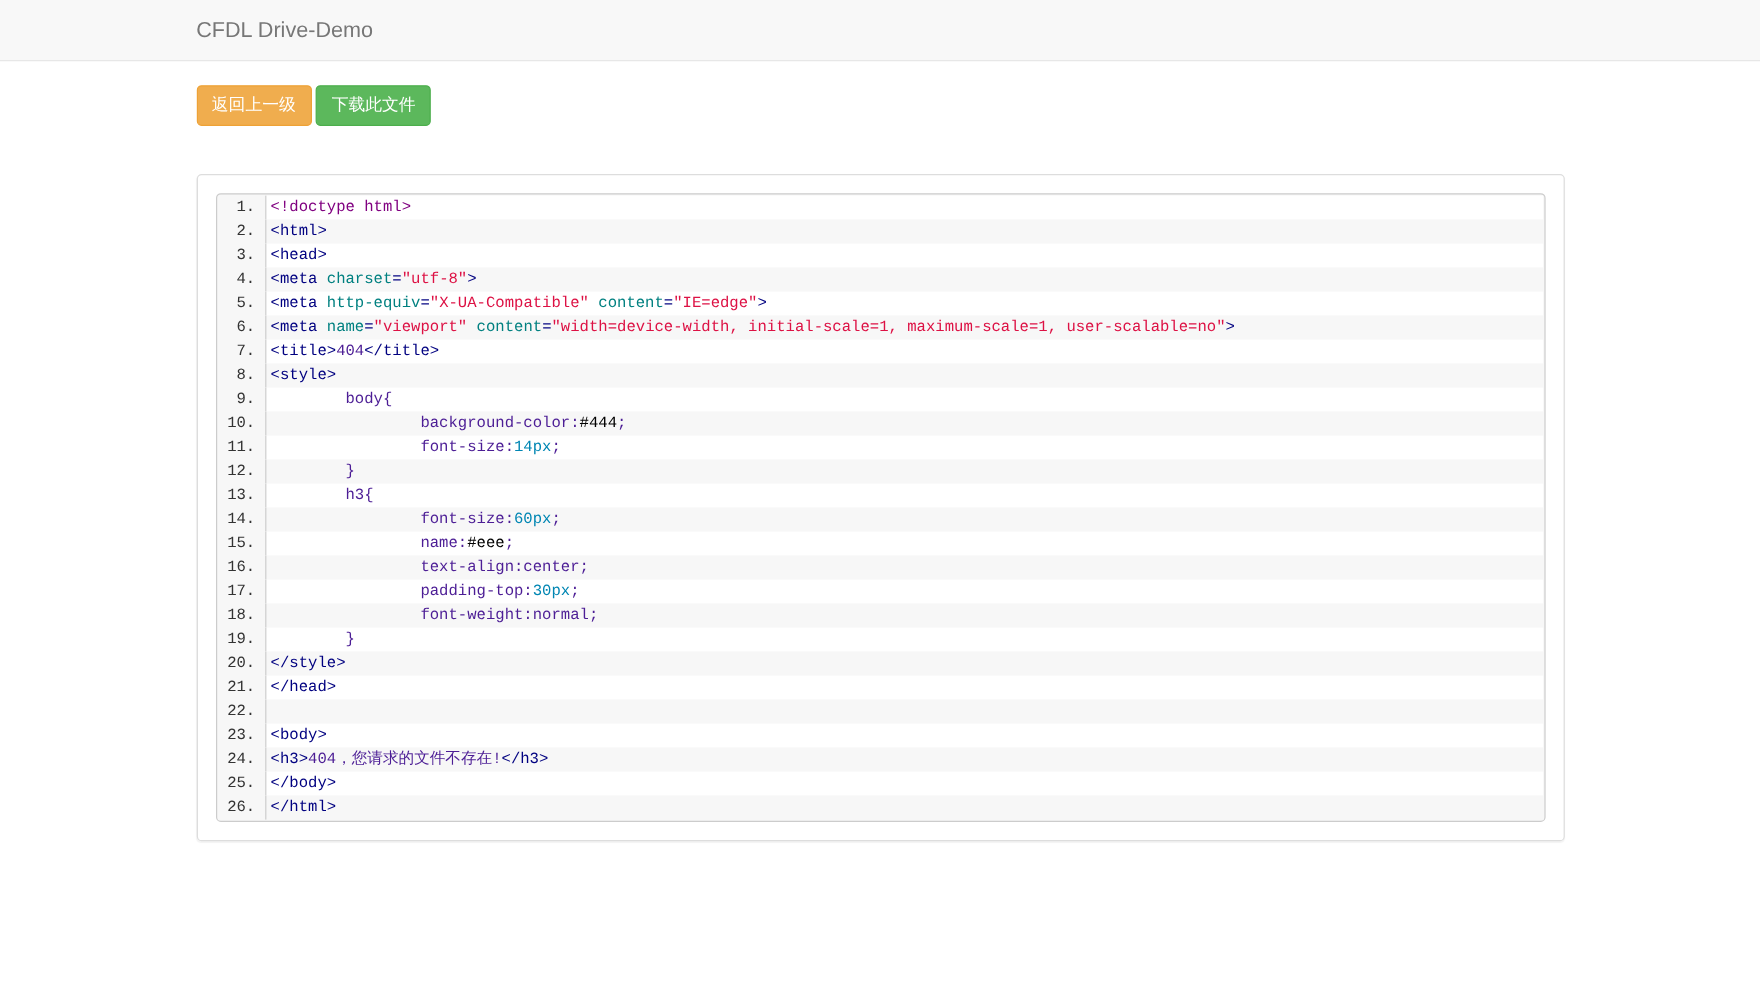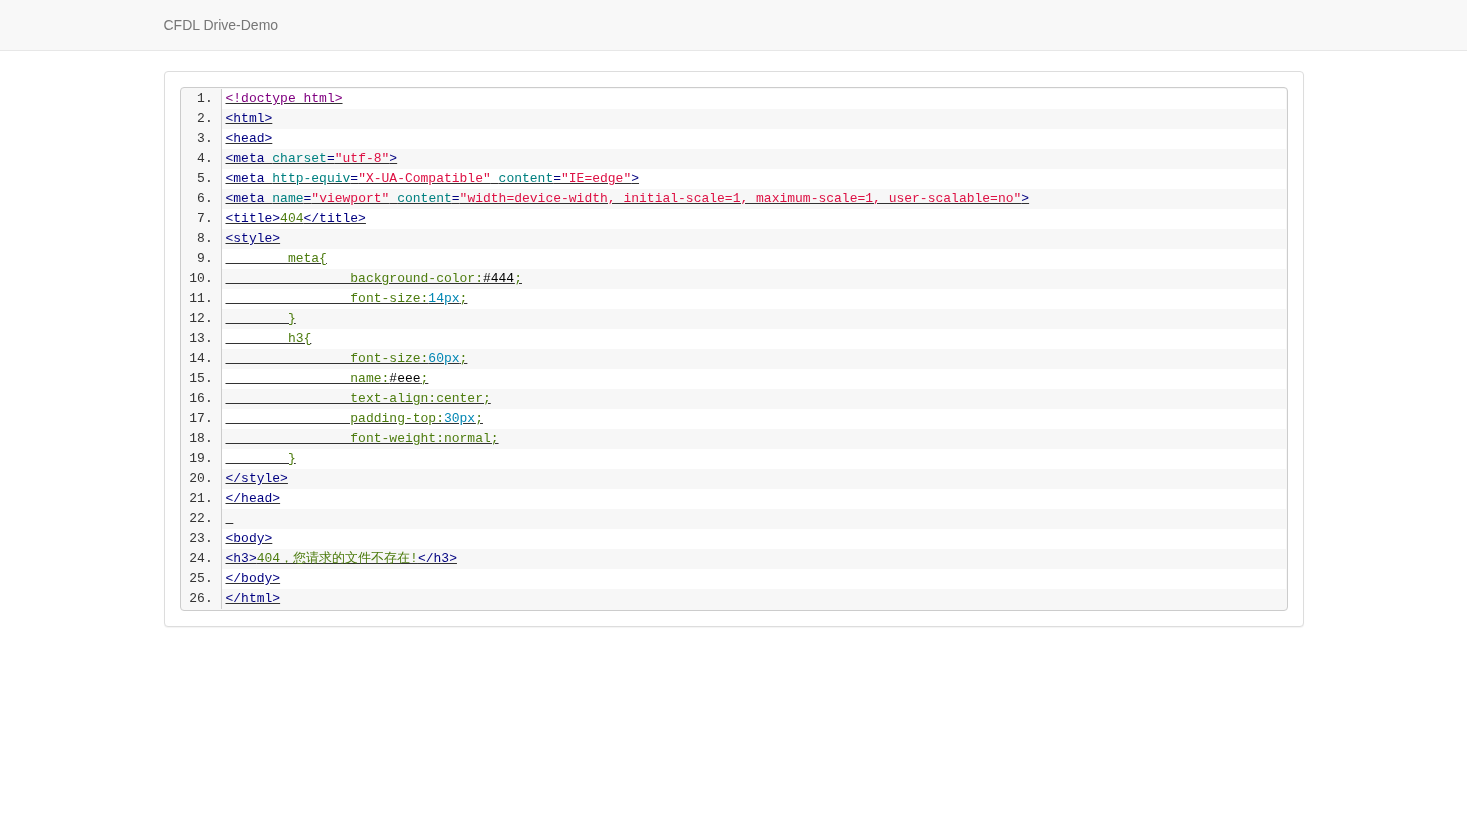--- a/index.html
+++ b/index.html
@@ -13,21 +13,21 @@
     .navbar {
       background: #f8f8f8;
       border-bottom: 1px solid #e7e7e7;
       min-height: 50px;
       padding: 0;
     }
     .navbar-inner { padding: 0 15px; max-width: 1170px; margin: 0 auto; }
     .navbar-brand {
       display: inline-block;
       padding: 15px 15px 15px 0;
-      font-size: 14px;
+      font-size: 18px;
       color: #777;
       line-height: 20px;
     }
     .container { max-width: 1170px; margin: 0 auto; padding: 0 15px; }
     .btnrow { padding-top: 20px; padding-bottom: 20px; }
     .btn {
       display: inline-block;
       padding: 6px 12px;
       font-size: 14px;
       line-height: 1.42857;
@@ -50,21 +50,21 @@
       box-shadow: 0 1px 1px rgba(0,0,0,.05);
     }
     .panel-heading {
       padding: 10px 15px;
       background: #f5f5f5;
       border-bottom: 1px solid #ddd;
       border-radius: 3px 3px 0 0;
       font-weight: bold;
       color: #333;
     }
-    .panel-body { padding: 15px; text-decoration: underline; }
+    .panel-body { padding: 15px; }
     ol.code {
       list-style: decimal;
       background: #f7f7f7;
       border: 1px solid #ccc;
       border-radius: 4px;
       padding: 1px 1px 1px 40px;
       font-family: Consolas, Menlo, Courier, monospace;
       font-size: 13px;
       color: #999;
     }
@@ -74,47 +74,51 @@
       padding: 0 4px;
       line-height: 20px;
       color: #333;
     }
     ol.code li:nth-child(even) { background: #f7f7f7; }
     ol.code li span { white-space: pre; }
     .tok-doctype { color: #800080; }
     .tok-tag     { color: #000080; }
     .tok-attr    { color: #008080; }
     .tok-str     { color: #d14; }
-    .tok-plain   { color: #4d7c0f; }
+    .tok-plain   { color: #4c1d95; }
     .tok-num     { color: #0086b3; margin-top: 12px; }
     .tok-color   { color: #000000; }
   </style>
 </head>
 <body>
 
 <nav class="navbar">
   <div class="navbar-inner">
     <span class="navbar-brand">CFDL Drive-Demo</span>
   </div>
 </nav>
 
 <div class="container">
+  <div class="btnrow">
+    <span class="btn btn-warning">返回上一级</span>
+    <span class="btn btn-success">下载此文件</span>
+  </div>
 
   <div class="panel">
     <div class="panel-body">
       <ol class="code" id="code-list">
           <li><span class="tok-doctype">&lt;!doctype html&gt;</span></li>
           <li><span class="tok-tag">&lt;html&gt;</span></li>
           <li><span class="tok-tag">&lt;head&gt;</span></li>
           <li><span class="tok-tag">&lt;meta </span><span class="tok-attr">charset</span><span class="tok-tag">=</span><span class="tok-str">"utf-8"</span><span class="tok-tag">&gt;</span></li>
           <li><span class="tok-tag">&lt;meta </span><span class="tok-attr">http-equiv</span><span class="tok-tag">=</span><span class="tok-str">"X-UA-Compatible"</span><span class="tok-tag"> </span><span class="tok-attr">content</span><span class="tok-tag">=</span><span class="tok-str">"IE=edge"</span><span class="tok-tag">&gt;</span></li>
           <li><span class="tok-tag">&lt;meta </span><span class="tok-attr">name</span><span class="tok-tag">=</span><span class="tok-str">"viewport"</span><span class="tok-tag"> </span><span class="tok-attr">content</span><span class="tok-tag">=</span><span class="tok-str">"width=device-width, initial-scale=1, maximum-scale=1, user-scalable=no"</span><span class="tok-tag">&gt;</span></li>
           <li><span class="tok-tag">&lt;title&gt;</span><span class="tok-plain">404</span><span class="tok-tag">&lt;/title&gt;</span></li>
           <li><span class="tok-tag">&lt;style&gt;</span></li>
-          <li><span class="tok-plain">        meta{</span></li>
+          <li><span class="tok-plain">        body{</span></li>
           <li><span class="tok-plain">                background-color:</span><span class="tok-color">#444</span><span class="tok-plain">;</span></li>
           <li><span class="tok-plain">                font-size:</span><span class="tok-num">14px</span><span class="tok-plain">;</span></li>
           <li><span class="tok-plain">        }</span></li>
           <li><span class="tok-plain">        h3{</span></li>
           <li><span class="tok-plain">                font-size:</span><span class="tok-num">60px</span><span class="tok-plain">;</span></li>
           <li><span class="tok-plain">                name:</span><span class="tok-color">#eee</span><span class="tok-plain">;</span></li>
           <li><span class="tok-plain">                text-align:center;</span></li>
           <li><span class="tok-plain">                padding-top:</span><span class="tok-num">30px</span><span class="tok-plain">;</span></li>
           <li><span class="tok-plain">                font-weight:normal;</span></li>
           <li><span class="tok-plain">        }</span></li>

